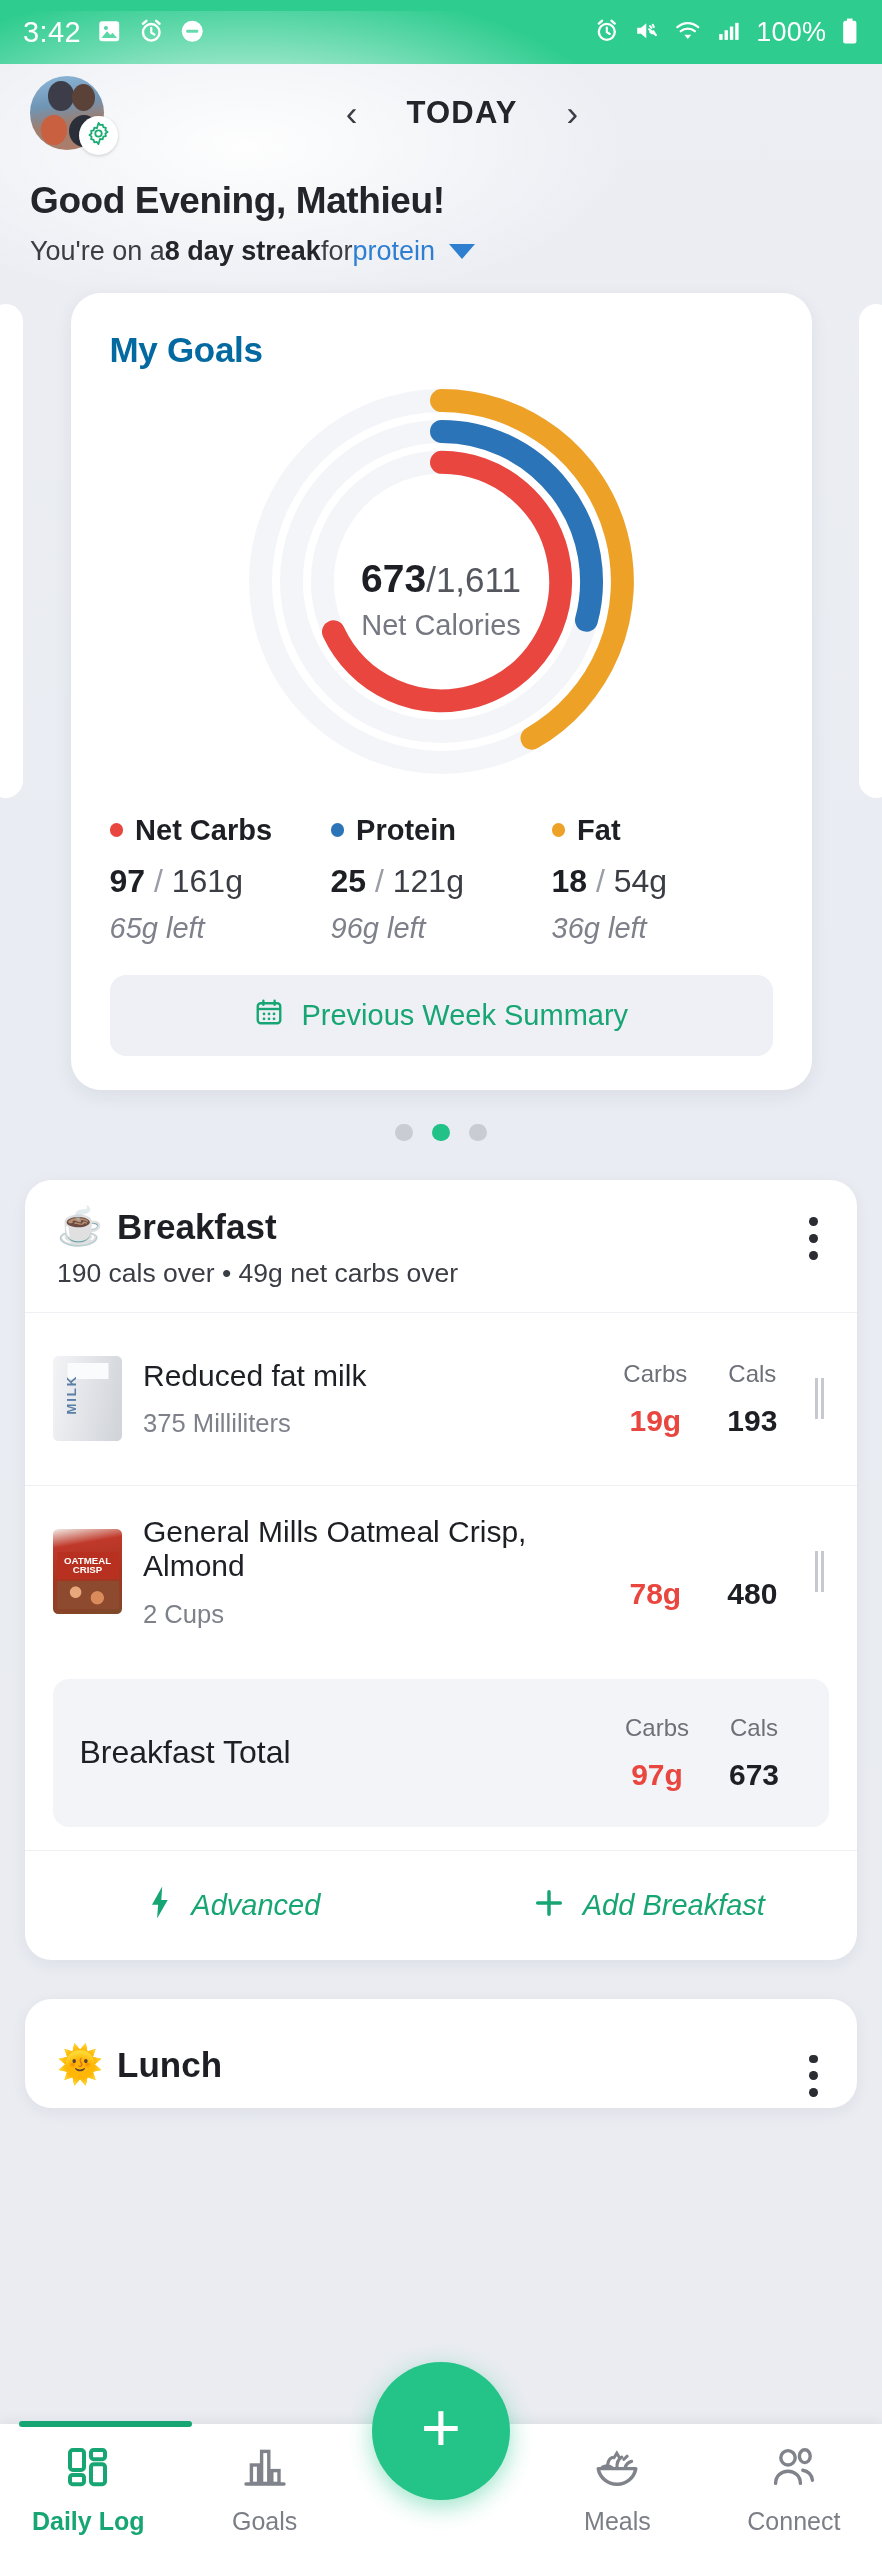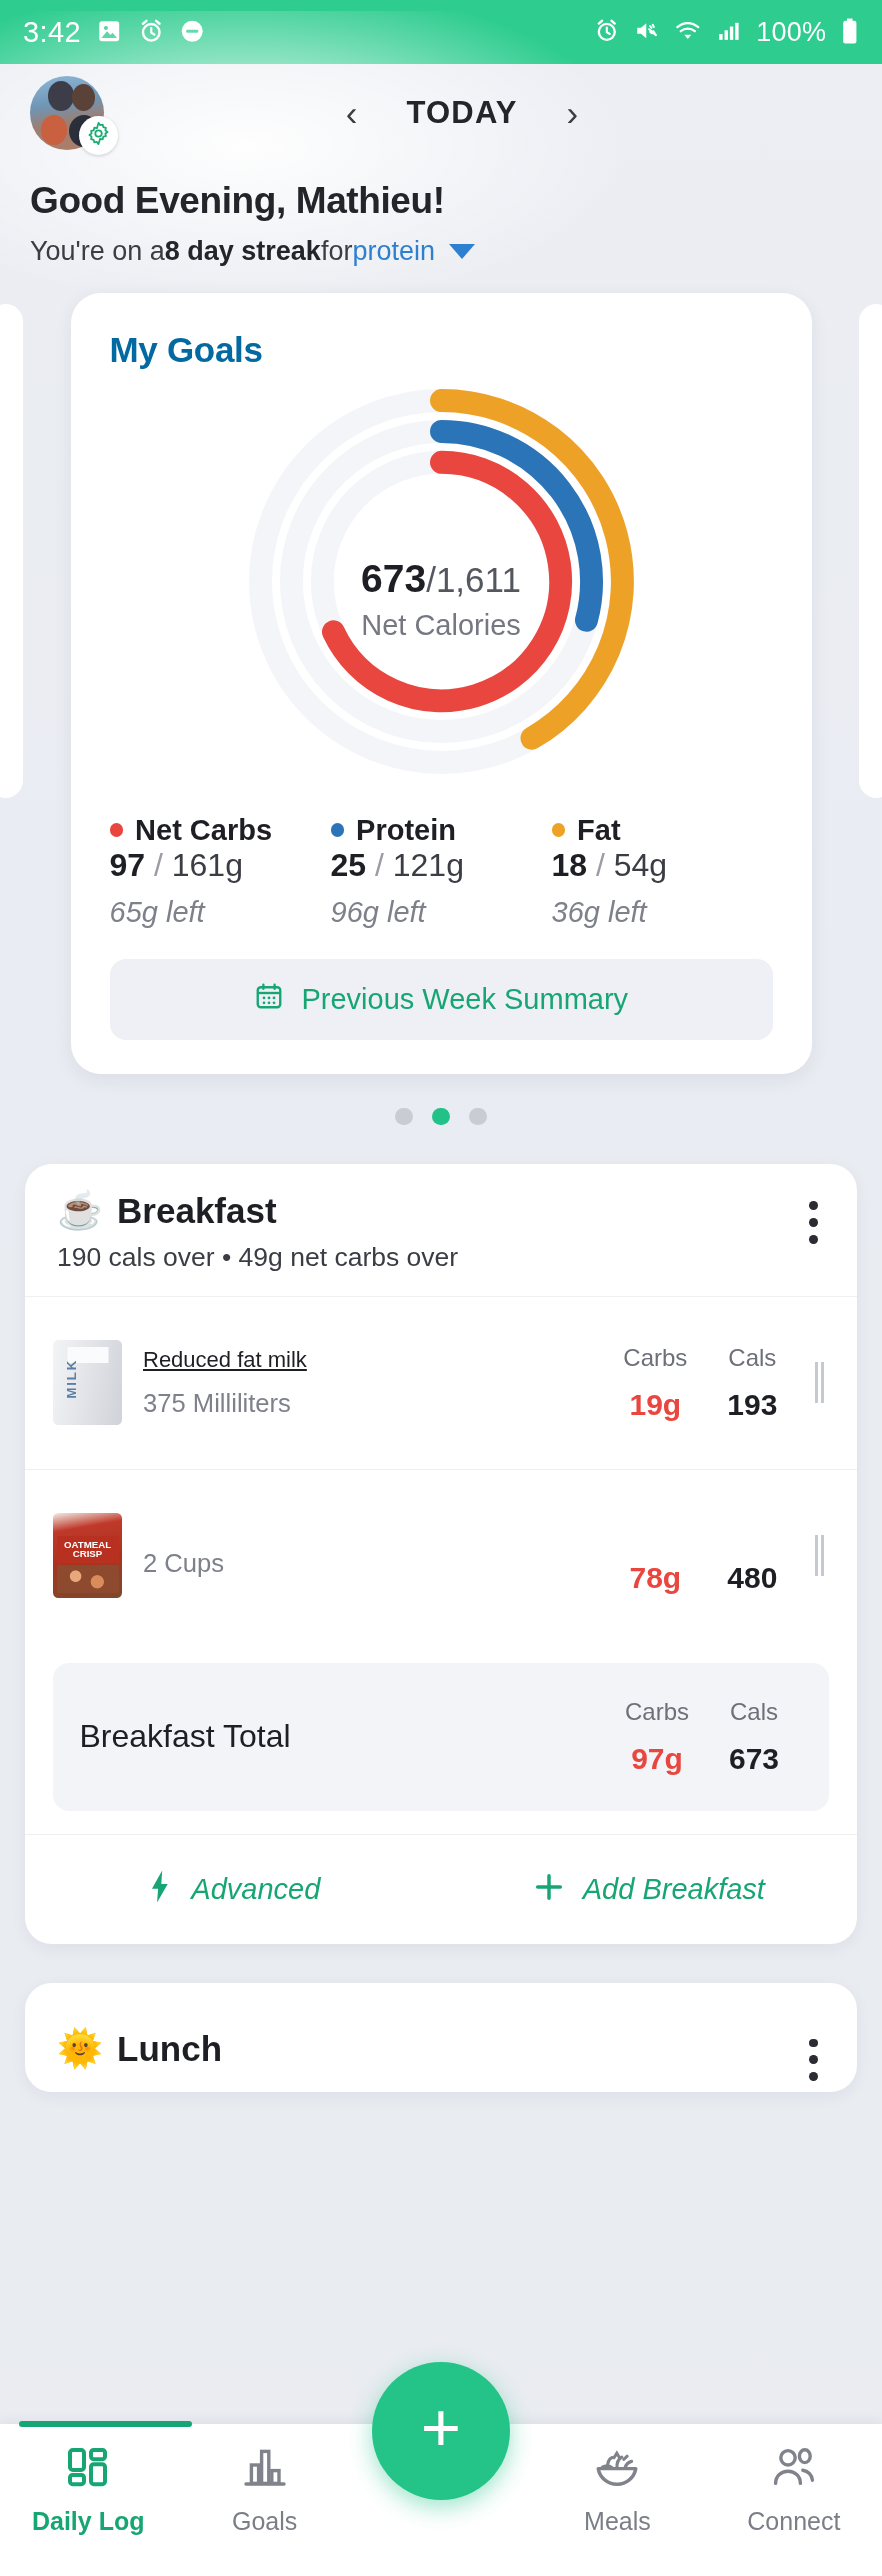--- a/index.html
+++ b/index.html
@@ -66,21 +66,21 @@
   .ring-wrap { position: relative; width: 459px; height: 415px; margin: 3.5px auto 0; }
   .ring-center { position: absolute; left: 0; right: 0; top: 183px; text-align: center; }
   .rc-main { font-size: 35px; color: #55575f; }
   .rc-main b { font-size: 39px; font-weight: 700; color: #1d1f24; }
   .rc-sub { font-size: 29px; color: #757880; margin-top: 8px; }
 
   .macro-row { display: flex; margin-top: 25px; }
   .macro { flex: 1; }
   .macro-name { display: flex; align-items: center; gap: 12.4px; font-size: 29px; font-weight: 700; color: #1d1f24; }
   .dot { width: 13.2px; height: 13.2px; border-radius: 50%; display: inline-block; }
-  .macro-val { font-size: 32px; color: #3b3d44; margin-top: 0; font-weight: 400; }
+  .macro-val { font-size: 32px; color: #3b3d44; margin-top: 16px; font-weight: 400; }
   .macro-val b { font-weight: 700; color: #1d1f24; }
   .macro-val .sl { color: #9a9da5; }
   .macro-left { font-size: 29px; color: #7e818a; font-style: italic; margin-top: 12.4px; }
 
   .prev-week {
     margin-top: 30px; height: 81px; background: #eef0f5; border-radius: 16px;
     display: flex; align-items: center; justify-content: center; gap: 17.6px;
     color: #17a673; font-size: 29px; font-weight: 500; cursor: pointer;
   }
 
@@ -102,21 +102,21 @@
   .thumb-milk { background: linear-gradient(100deg,#f3f4f6 0%, #e3e5e9 45%, #cfd2d8 100%); }
   .thumb-milk::before { content:""; position:absolute; left:50%; top:7px; transform:translateX(-50%) rotate(0deg); width: 41px; height: 16px; background:#fafbfc; }
   .thumb-milk .mlabel { position:absolute; left: 10.6px; top: 19.4px; font-size: 13.2px; font-weight:700; color:#5b7fa6;
     writing-mode: vertical-rl; transform: rotate(180deg); letter-spacing: 1.8px; }
   .thumb-cereal { background: linear-gradient(170deg,#f0ece5 0%, #c0392b 20%, #a8331f 55%, #7c4a2a 100%); }
   .thumb-cereal .cl { position:absolute; left:3.5px; right:3.5px; top:23px; height:26.5px; background:#b8301f; }
   .thumb-cereal .ct { position:absolute; left:0; right:0; top:26.5px; text-align:center; font-size:9.7px; font-weight:700; color:#fff; line-height:9.7px;}
   .thumb-cereal .cb { position:absolute; left:3.5px; right:3.5px; bottom:5.3px; height:28px; background: radial-gradient(circle at 30% 40%, #e8a87c 0 5.3px, transparent 6.2px), radial-gradient(circle at 65% 60%, #d98b5a 0 6.2px, transparent 7px), #8d4a2e; }
 
   .food-main { flex: 1; min-width: 0; }
-  .food-name { font-size: 22px; color: #1d1f24; font-weight: 400; line-height: 1.15; text-decoration: underline; }
+  .food-name { font-size: 30px; color: #1d1f24; font-weight: 400; line-height: 1.15; }
   .food-qty { font-size: 25.6px; color: #7e818a; margin-top: 16px; }
   .food-nums { display: flex; gap: 0; align-items: flex-start; text-align: center; flex: none; }
   .num-col { width: 97px; }
   .num-hd { font-size: 24px; color: #6d7078; }
   .num-v { font-size: 30px; font-weight: 700; margin-top: 16px; }
   .num-v.carb { color: #e8463f; }
   .num-v.cal { color: #1d1f24; }
   .grip { width: 19.4px; display:flex; justify-content:center; gap: 3.5px; margin-left: 8.8px; align-self: center;}
   .grip i { width: 2.6px; height: 41px; background: #c6c9d0; display:block; }
 
@@ -364,20 +364,21 @@
         </div>
     </div>
 
     <div class="food-row">
       <div class="food-thumb thumb-cereal">
           <span class="cl"></span>
           <span class="ct">OATMEAL<br>CRISP</span>
           <span class="cb"></span>
         </div>
       <div class="food-main">
+        <div class="food-name">General Mills Oatmeal Crisp, Almond</div>
         <div class="food-qty">2 Cups</div>
       </div>
       <div class="food-nums">
         <div class="num-col">
           <div class="num-hd" style="visibility:hidden">.</div>
           <div class="num-v carb">78g</div>
         </div>
         <div class="num-col">
           <div class="num-hd" style="visibility:hidden">.</div>
           <div class="num-v cal">480</div>

